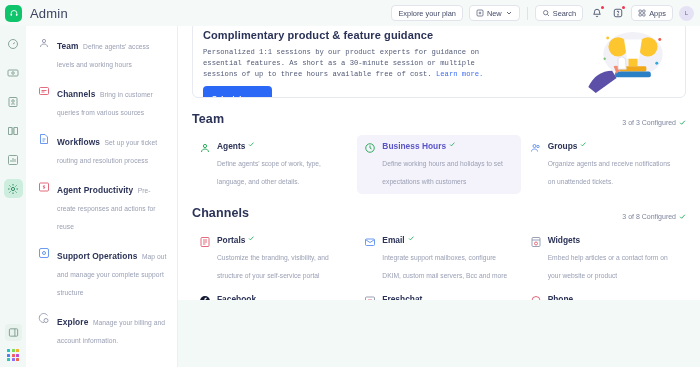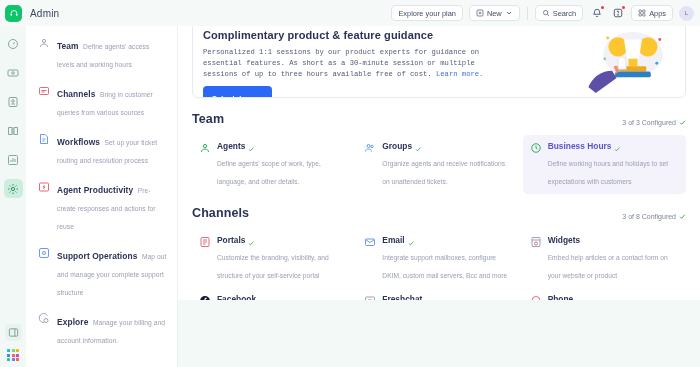--- a/index.html
+++ b/index.html
@@ -77,21 +77,21 @@
   .divider-v { width:1px;height:13px;background:#dfe2ea; margin:0 1px; }
   .icobtn { width:15px;height:15px;position:relative;display:flex;align-items:center;justify-content:center;cursor:pointer;color:#3b4261;}
   .icobtn svg{width:10px;height:10px;display:block;}
   .dot { position:absolute; top:0px; right:0px; width:3.5px;height:3.5px;border-radius:50%;background:#f5334f; }
   .avatar { width:15px;height:15px;border-radius:50%;background:#e6e2f5;color:#6b6490;font-size:6px;display:flex;align-items:center;justify-content:center;cursor:pointer;}
 
   
   .brand { position:absolute; top:0; left:0; width:178px; height:26px; background:#f5faf8; display:flex;align-items:center; gap:8px; padding-left:5px; z-index:21;}
   .logo { width:17px;height:17px;border-radius:5px;background:#0fc46b;display:flex;align-items:center;justify-content:center;color:#fff;}
   .logo svg{width:10px;height:10px;display:block;}
-  .brand-txt { font-size:10px;color:#3c4460; letter-spacing:.2px;}
+  .brand-txt { font-size:13px;color:#3c4460; letter-spacing:.2px;}
 
   
   .banner {
     border:1px solid #e8eaf1; border-radius:6px; background:#fff;
     position:relative; height:76px; overflow:hidden; margin-bottom:14px;
   }
   .banner-inner { padding:6px 10px 0 10px; }
   .banner-title { font-size:11px; font-weight:700; color:#2b3257; letter-spacing:.1px; line-height:13px;}
   .banner-desc { font-size:7.2px; color:#525a77; line-height:11px; margin-top:5px; max-width:300px;font-family:Liberation Mono, monospace; }
   .banner-desc a { color:#3f6ef5; text-decoration:none; }
@@ -108,21 +108,21 @@
   .sec-status { font-size:7px; color:#7e859d; display:flex; align-items:center; gap:3px; }
   .sec-status svg { width:7px;height:7px;display:block;color:#16a34a;}
   .sec { margin-bottom:12px; }
 
   .cards { display:grid; grid-template-columns: repeat(3, 1fr); gap:0px 2px; }
   .card { display:flex; gap:6px; padding:6px 7px; border-radius:5px; cursor:pointer; }
   .card.hl { background:#f4f3fb; }
   .card-ico { width:12px;height:12px;flex:0 0 12px;margin-top:1px; }
   .card-ico svg { width:12px;height:12px;display:block; }
   .card-body{flex:1;min-width:0;}
-  .card-title { font-size:8.4px; font-weight:600; color:#2c3357; display:flex; align-items:flex-end; gap:3px; line-height:11px;}
+  .card-title { font-size:8.4px; font-weight:600; color:#2c3357; display:flex; align-items:flex-start; gap:3px; line-height:11px;}
   .card-title.hl { color:#5a54c9; }
   .card-title svg.chk { width:6.5px;height:6.5px;display:block;color:#17a558;}
   .card-desc { font-size:6.7px; color:#9aa0b4; line-height:9px; margin-top:2px; }
 </style>
 </head>
 <body>
 
 <div class="app">
 
   <div class="rail">
@@ -340,54 +340,54 @@
               <span class="card-title">
                 <span>Agents</span>
                 <svg class="chk" viewBox="0 0 24 24" fill="none" stroke="currentColor" stroke-width="3">
                     <path d="M4 13l5 5L20 6"></path>
                   </svg>
               </span>
               <span class="card-desc">Define agents' scope of work, type, language, and other details.</span>
             </span>
           </div>
 
-          <div class="card">
-            <span class="card-ico">
-              <svg viewBox="0 0 24 24" fill="none" stroke="#5b8def" stroke-width="1.8">
-                  <circle cx="9" cy="8" r="3"></circle>
-                  <circle cx="16" cy="9" r="2.4"></circle>
-                  <path d="M3 19c0-3.5 3-5 6-5s6 1.5 6 5"></path>
-                </svg>
-            </span>
-            <span class="card-body">
-              <span class="card-title">
-                <span>Groups</span>
-                <svg class="chk" viewBox="0 0 24 24" fill="none" stroke="currentColor" stroke-width="3">
-                    <path d="M4 13l5 5L20 6"></path>
-                  </svg>
-              </span>
-              <span class="card-desc">Organize agents and receive notifications on unattended tickets.</span>
-            </span>
-          </div>
-
           <div class="card hl">
             <span class="card-ico">
               <svg viewBox="0 0 24 24" fill="none" stroke="#16a34a" stroke-width="1.8">
                   <circle cx="12" cy="12" r="8.5"></circle>
                   <path d="M12 7v5l3 2"></path>
                 </svg>
             </span>
             <span class="card-body">
               <span class="card-title hl">
                 <span>Business Hours</span>
                 <svg class="chk" viewBox="0 0 24 24" fill="none" stroke="currentColor" stroke-width="3">
                     <path d="M4 13l5 5L20 6"></path>
                   </svg>
               </span>
               <span class="card-desc">Define working hours and holidays to set expectations with customers</span>
+            </span>
+          </div>
+
+          <div class="card">
+            <span class="card-ico">
+              <svg viewBox="0 0 24 24" fill="none" stroke="#5b8def" stroke-width="1.8">
+                  <circle cx="9" cy="8" r="3"></circle>
+                  <circle cx="16" cy="9" r="2.4"></circle>
+                  <path d="M3 19c0-3.5 3-5 6-5s6 1.5 6 5"></path>
+                </svg>
+            </span>
+            <span class="card-body">
+              <span class="card-title">
+                <span>Groups</span>
+                <svg class="chk" viewBox="0 0 24 24" fill="none" stroke="currentColor" stroke-width="3">
+                    <path d="M4 13l5 5L20 6"></path>
+                  </svg>
+              </span>
+              <span class="card-desc">Organize agents and receive notifications on unattended tickets.</span>
             </span>
           </div>
         </div>
       </div>
 
       <div class="sec">
         <div class="sec-head">
           <div class="sec-title">Channels</div>
           <div class="sec-status">
             <span>3 of 8 Configured</span>

